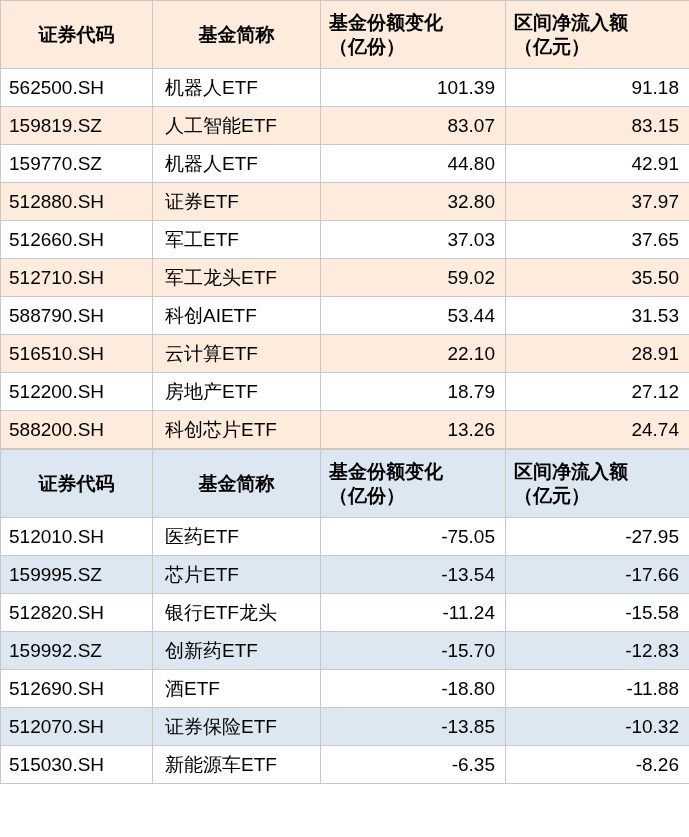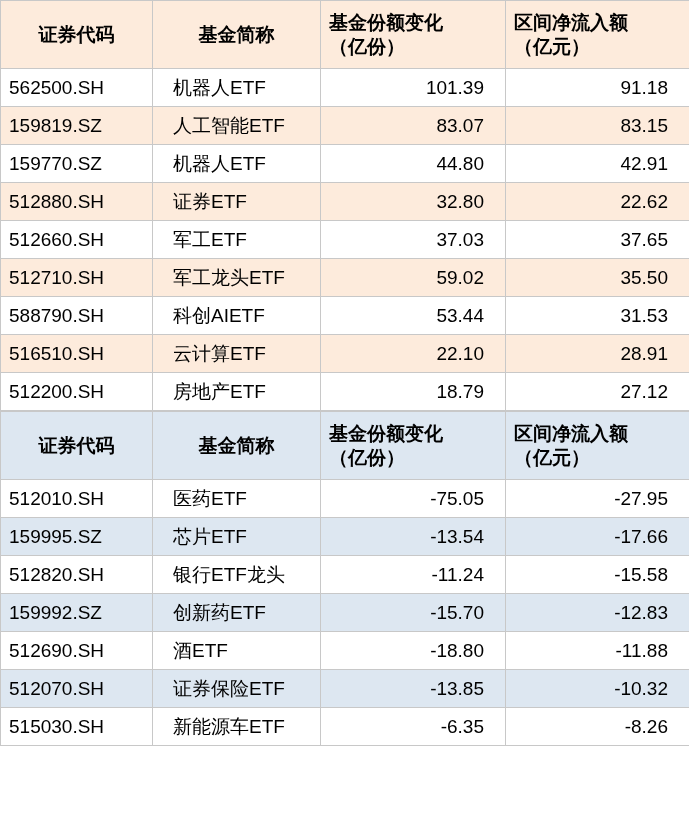--- a/index.html
+++ b/index.html
@@ -47,22 +47,22 @@
     font-size: 19px;
   }
   .t-in thead th { background: #fdebdc; color: #000; }
   .t-out thead th { background: #dde7f1; color: #000; }
 
   thead th.h-code, thead th.h-name { text-align: center; }
   thead th.h-num { text-align: left; }
 
   
   tbody td.code { text-align: left; }
-  tbody td.name { text-align: left; padding-left: 20px; }
-  tbody td.num  { text-align: right; padding-right: 21px; }
+  tbody td.name { text-align: left; padding-left: 12px; }
+  tbody td.num  { text-align: right; padding-right: 10px; }
 
   .t-in tbody tr:nth-child(odd)  td { background: #ffffff; }
   .t-in tbody tr:nth-child(even) td { background: #fdebdc; }
 
   .t-out tbody tr:nth-child(odd)  td { background: #ffffff; }
   .t-out tbody tr:nth-child(even) td { background: #dde7f1; }
 </style>
 </head>
 <body>
 
@@ -99,21 +99,21 @@
         <tr>
           <td class="code">159770.SZ</td>
           <td class="name">机器人ETF</td>
           <td class="num">44.80</td>
           <td class="num">42.91</td>
         </tr>
         <tr>
           <td class="code">512880.SH</td>
           <td class="name">证券ETF</td>
           <td class="num">32.80</td>
-          <td class="num">22.62</td>
+          <td class="num">37.97</td>
         </tr>
         <tr>
           <td class="code">512660.SH</td>
           <td class="name">军工ETF</td>
           <td class="num">37.03</td>
           <td class="num">37.65</td>
         </tr>
         <tr>
           <td class="code">512710.SH</td>
           <td class="name">军工龙头ETF</td>
@@ -130,20 +130,26 @@
           <td class="code">516510.SH</td>
           <td class="name">云计算ETF</td>
           <td class="num">22.10</td>
           <td class="num">28.91</td>
         </tr>
         <tr>
           <td class="code">512200.SH</td>
           <td class="name">房地产ETF</td>
           <td class="num">18.79</td>
           <td class="num">27.12</td>
+        </tr>
+        <tr>
+          <td class="code">588200.SH</td>
+          <td class="name">科创芯片ETF</td>
+          <td class="num">13.26</td>
+          <td class="num">24.74</td>
         </tr>
       </tbody>
   </table>
 
   <table class="t-out">
     <colgroup>
       <col class="c-code">
         <col class="c-name">
         <col class="c-share">
         <col class="c-flow">

